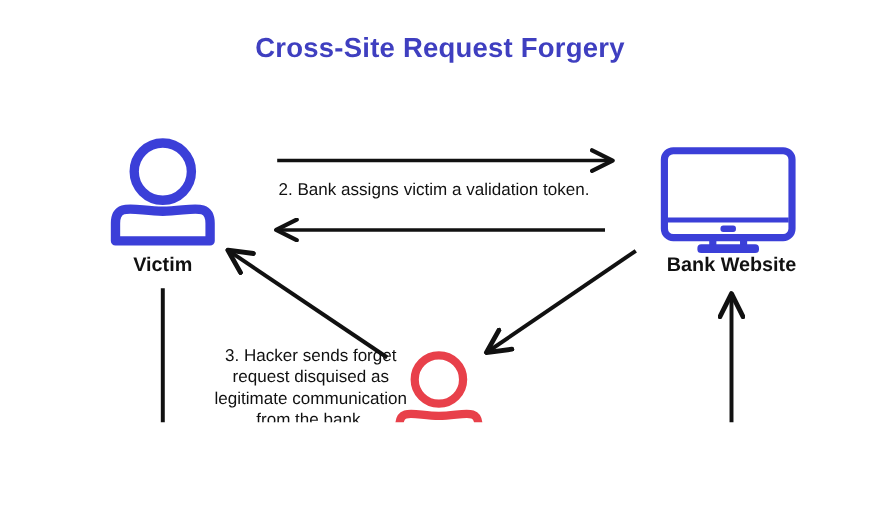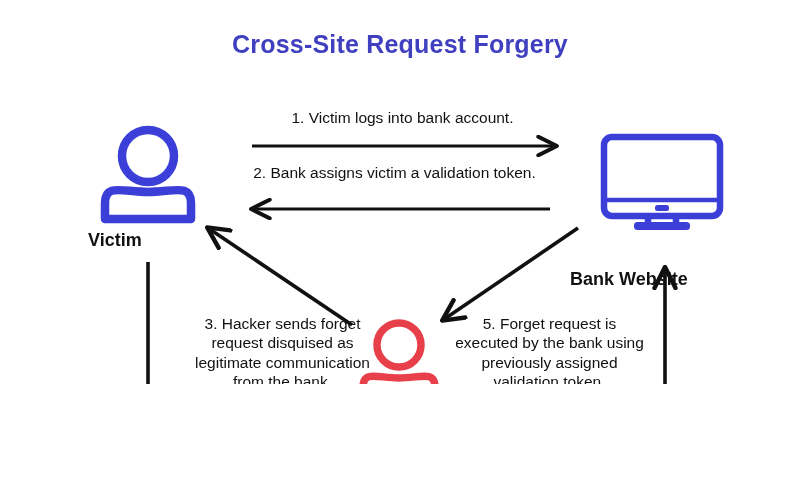--- a/index.html
+++ b/index.html
@@ -34,29 +34,29 @@
     position: absolute;
     left: 0;
     top: 0;
     width: 800px;
     height: 480px;
   }
 
   
   .node-label {
     position: absolute;
-    text-align: left;
+    text-align: center;
     font-size: 18px;
     font-weight: bold;
     color: #111111;
     white-space: nowrap;
   }
   #victim-label  { left: 88px;  top: 230px; width: 120px; }
   #hacker-label  { left: 340px; top: 410px; width: 120px; }
-  #bank-label    { left: 570px; top: 230px; width: 190px; margin-top: 39px; }
+  #bank-label    { left: 570px; top: 230px; width: 190px; }
 
   
   .step-text {
     position: absolute;
     text-align: center;
     font-size: 15.5px;
     line-height: 1.25;
     color: #111111;
   }
   #step1-text { left: 230px; top: 108px; width: 345px; }
@@ -105,18 +105,16 @@
 
     <path d="M148,262 L148,450 Q148,455 154,455 L659,455 Q665,455 665,449 L665,268" fill="none" stroke="#111111" stroke-width="3.6" stroke-linecap="butt" marker-end="url(#ah)"></path>
 
     <line x1="578" y1="228" x2="443" y2="320" stroke="#111111" stroke-width="3.6" marker-end="url(#ah)"></line>
   </svg>
 
   <div class="node-label" id="victim-label">Victim</div>
   <div class="node-label" id="hacker-label">Hacker</div>
   <div class="node-label" id="bank-label">Bank Website</div>
 
-  <div class="step-text" id="step1-text">1.  Victim logs into bank account.</div>
   <div class="step-text" id="step2-text">2. Bank assigns victim a validation token.</div>
   <div class="step-text" id="step3-text">3. Hacker sends forget request disquised as legitimate communication from the bank.</div>
-  <div class="step-text" id="step5-text">5. Forget request is executed by the bank using previously assigned validation token.</div>
 
 </div>
 
 </body></html>

